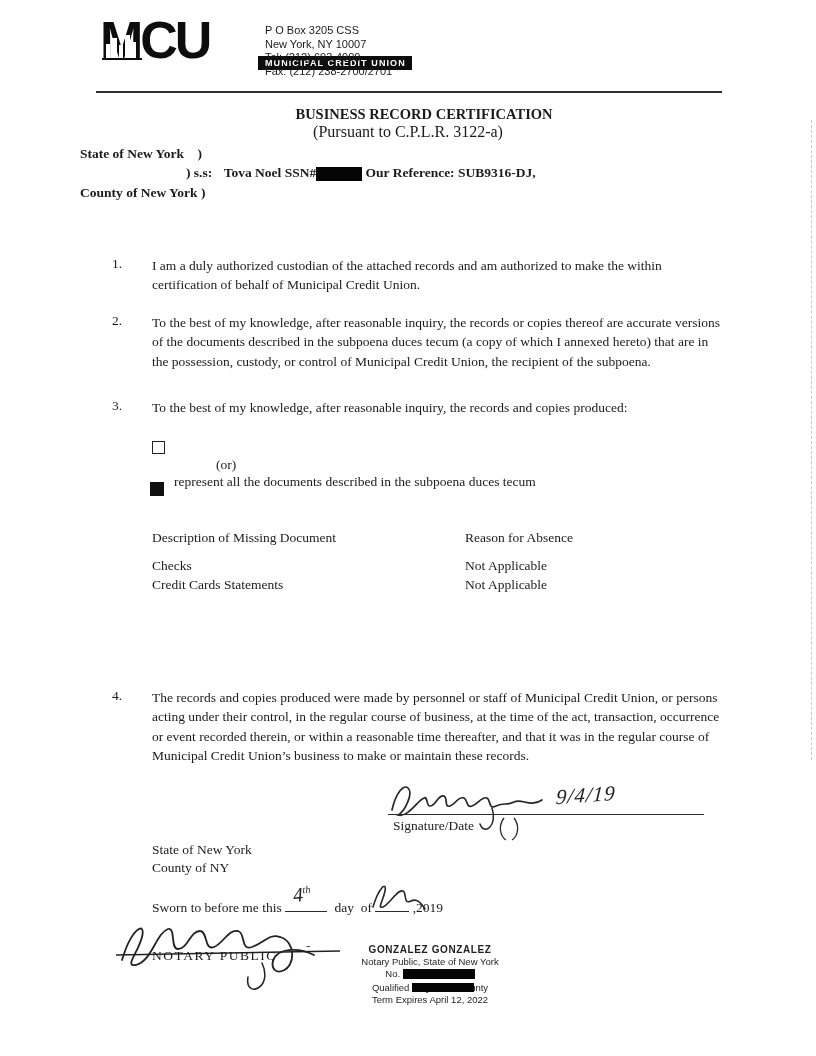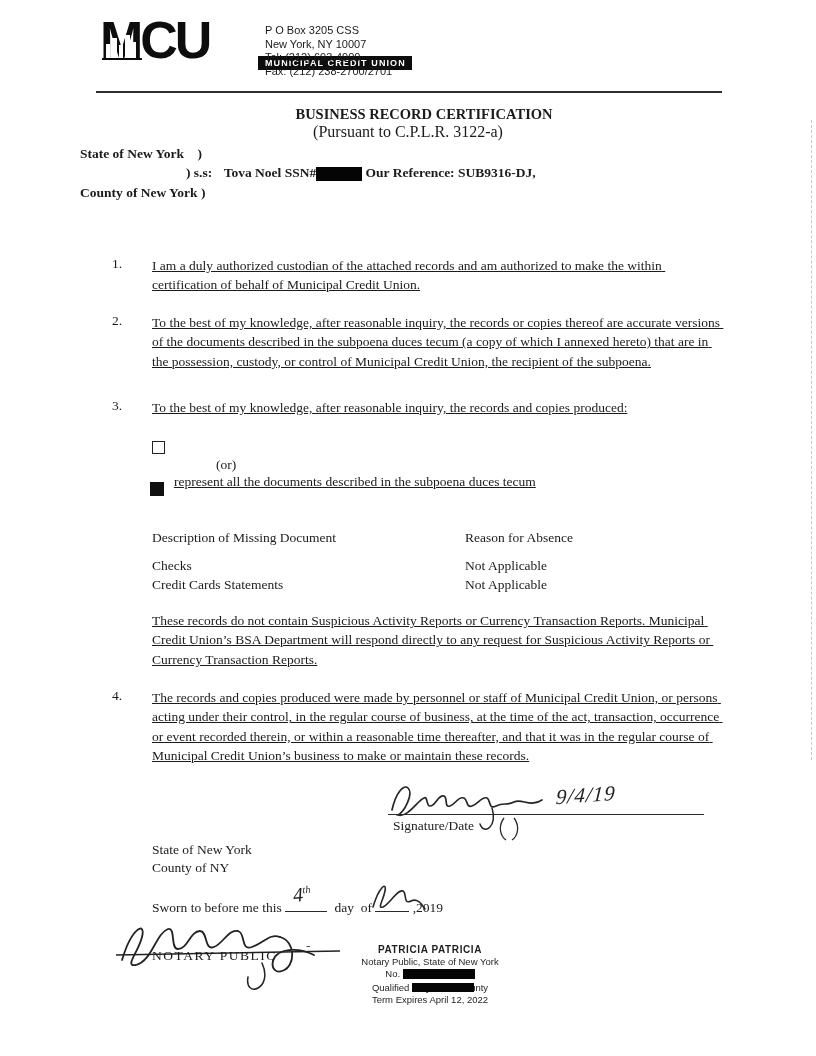--- a/index.html
+++ b/index.html
@@ -15,21 +15,21 @@
   
   .logo-banner{background:#0d0d0d;color:#fff;font-family:"Liberation Sans",sans-serif;
     font-weight:bold;font-size:9px;letter-spacing:1.1px;padding:2px 5px;display:inline-block;}
   .contact-line{font-family:"Liberation Sans",sans-serif;font-size:11px;line-height:13.5px;}
   .rule{background:#2f2f2f;height:2px;}
 
   .title{font-weight:bold;font-size:14.5px;text-align:center;width:100%;}
   .subtitle{font-size:16px;text-align:center;width:100%;}
 
   .item-num{width:30px;}
-  .body-text{line-height:19.4px;text-decoration:underline;}
+  .body-text{line-height:19.4px;}
 
   .checkbox{width:11px;height:11px;border:1.3px solid #222;display:inline-block;}
   .checkbox.filled{background:#101010;border-color:#101010;width:12px;height:12px;}
 
   .redact{display:inline-block;background:#050505;vertical-align:middle;}
 
   .sigline{border-bottom:1.3px solid #2b2b2b;}
   .hand{font-style:italic;color:#222;}
   .stamp{font-family:"Liberation Sans",sans-serif;text-align:center;color:#1f1f1f;}
   .stamp .s-name{font-size:10px;font-weight:bold;letter-spacing:.6px;line-height:12px;}
@@ -102,21 +102,20 @@
   <div class="abs" style="left:152px;top:530px;">Description of Missing Document</div>
   <div class="abs" style="left:465px;top:530px;">Reason for Absence</div>
 
   <div class="abs" style="left:152px;top:558px;"></div>
   <div class="abs" style="left:152px;top:558px;">Checks</div>
   <div class="abs" style="left:465px;top:558px;">Not Applicable</div>
 
   <div class="abs" style="left:152px;top:577px;">Credit Cards Statements</div>
   <div class="abs" style="left:465px;top:577px;">Not Applicable</div>
 
-  <div class="abs body-text pre" style="left:152px;top:611px;width:572px;">These records do not contain Suspicious Activity Reports or Currency Transaction Reports. Municipal Credit Union’s BSA Department will respond directly to any request for Suspicious Activity Reports or Currency Transaction Reports.</div>
 
   <div class="abs" style="left:112px;top:688px;">
     <span class="item-num abs" style="left:0;top:0;">4.</span>
     <div class="abs body-text pre" style="left:40px;top:0;width:578px;">The records and copies produced were made by personnel or staff of Municipal Credit Union, or persons acting under their control, in the regular course of business, at the time of the act, transaction, occurrence or event recorded therein, or within a reasonable time thereafter, and that it was in the regular course of Municipal Credit Union’s business to make or maintain these records.</div>
   </div>
 
   <svg class="abs" style="left:388px;top:780px;" width="160" height="50">
     <path d="M4 30 C8 12 16 4 20 8 C26 14 16 32 10 35 C20 38 30 20 36 18 C40 16 38 26 42 26 C48 26 50 14 56 16 C60 18 56 28 62 26 C68 24 70 16 76 18 C80 20 78 28 84 26 C90 24 94 16 99 18 C103 20 100 30 108 26 C116 22 118 26 126 22 C134 18 142 28 154 20" stroke="#262626" fill="none" stroke-width="1.7" stroke-linecap="round"></path>
     <path d="M104 28 C110 46 96 56 92 44" stroke="#262626" fill="none" stroke-width="1.5" stroke-linecap="round"></path>
   </svg>
@@ -147,21 +146,21 @@
   <svg class="abs" style="left:112px;top:915px;" width="240" height="85">
     <path d="M10 45 C20 12 34 6 30 22 C26 38 12 52 24 50 C40 46 44 18 56 14 C64 12 58 34 66 34 C76 34 78 16 88 16 C96 16 92 36 102 32 C112 28 116 14 126 16 C134 18 128 36 140 32 C152 28 158 18 168 22" stroke="#222" fill="none" stroke-width="1.8" stroke-linecap="round"></path>
     <path d="M168 22 C184 26 184 52 170 56 C158 60 156 40 172 36 C184 33 194 36 202 40" stroke="#222" fill="none" stroke-width="1.8" stroke-linecap="round"></path>
     <path d="M150 48 C162 74 132 84 136 62" stroke="#222" fill="none" stroke-width="1.5" stroke-linecap="round"></path>
     <path d="M4 40 L228 36" stroke="#222" fill="none" stroke-width="1.4"></path>
   </svg>
   <div class="abs" style="left:152px;top:948px;letter-spacing:1.5px;">NOTARY PUBLIC</div>
   <div class="abs" style="left:306px;top:938px;color:#444;">-</div>
 
   <div class="abs stamp" style="left:330px;top:944px;width:200px;">
-    <div class="s-name">PATRICIA PATRICIA</div>
+    <div class="s-name">GONZALEZ GONZALEZ</div>
     <div class="s-line">Notary Public, State of New York</div>
     <div class="s-line">
       <span>No.</span>
       <span class="redact" style="width:72px;height:10px;"></span>
     </div>
     <div class="s-line" style="position:relative;display:inline-block;">
       <span>Qualified in Queens County</span>
       <span class="redact" style="position:absolute;left:40px;top:1px;width:62px;height:9px;"></span>
     </div>
     <div class="s-line">Term Expires April 12, 2022</div>

